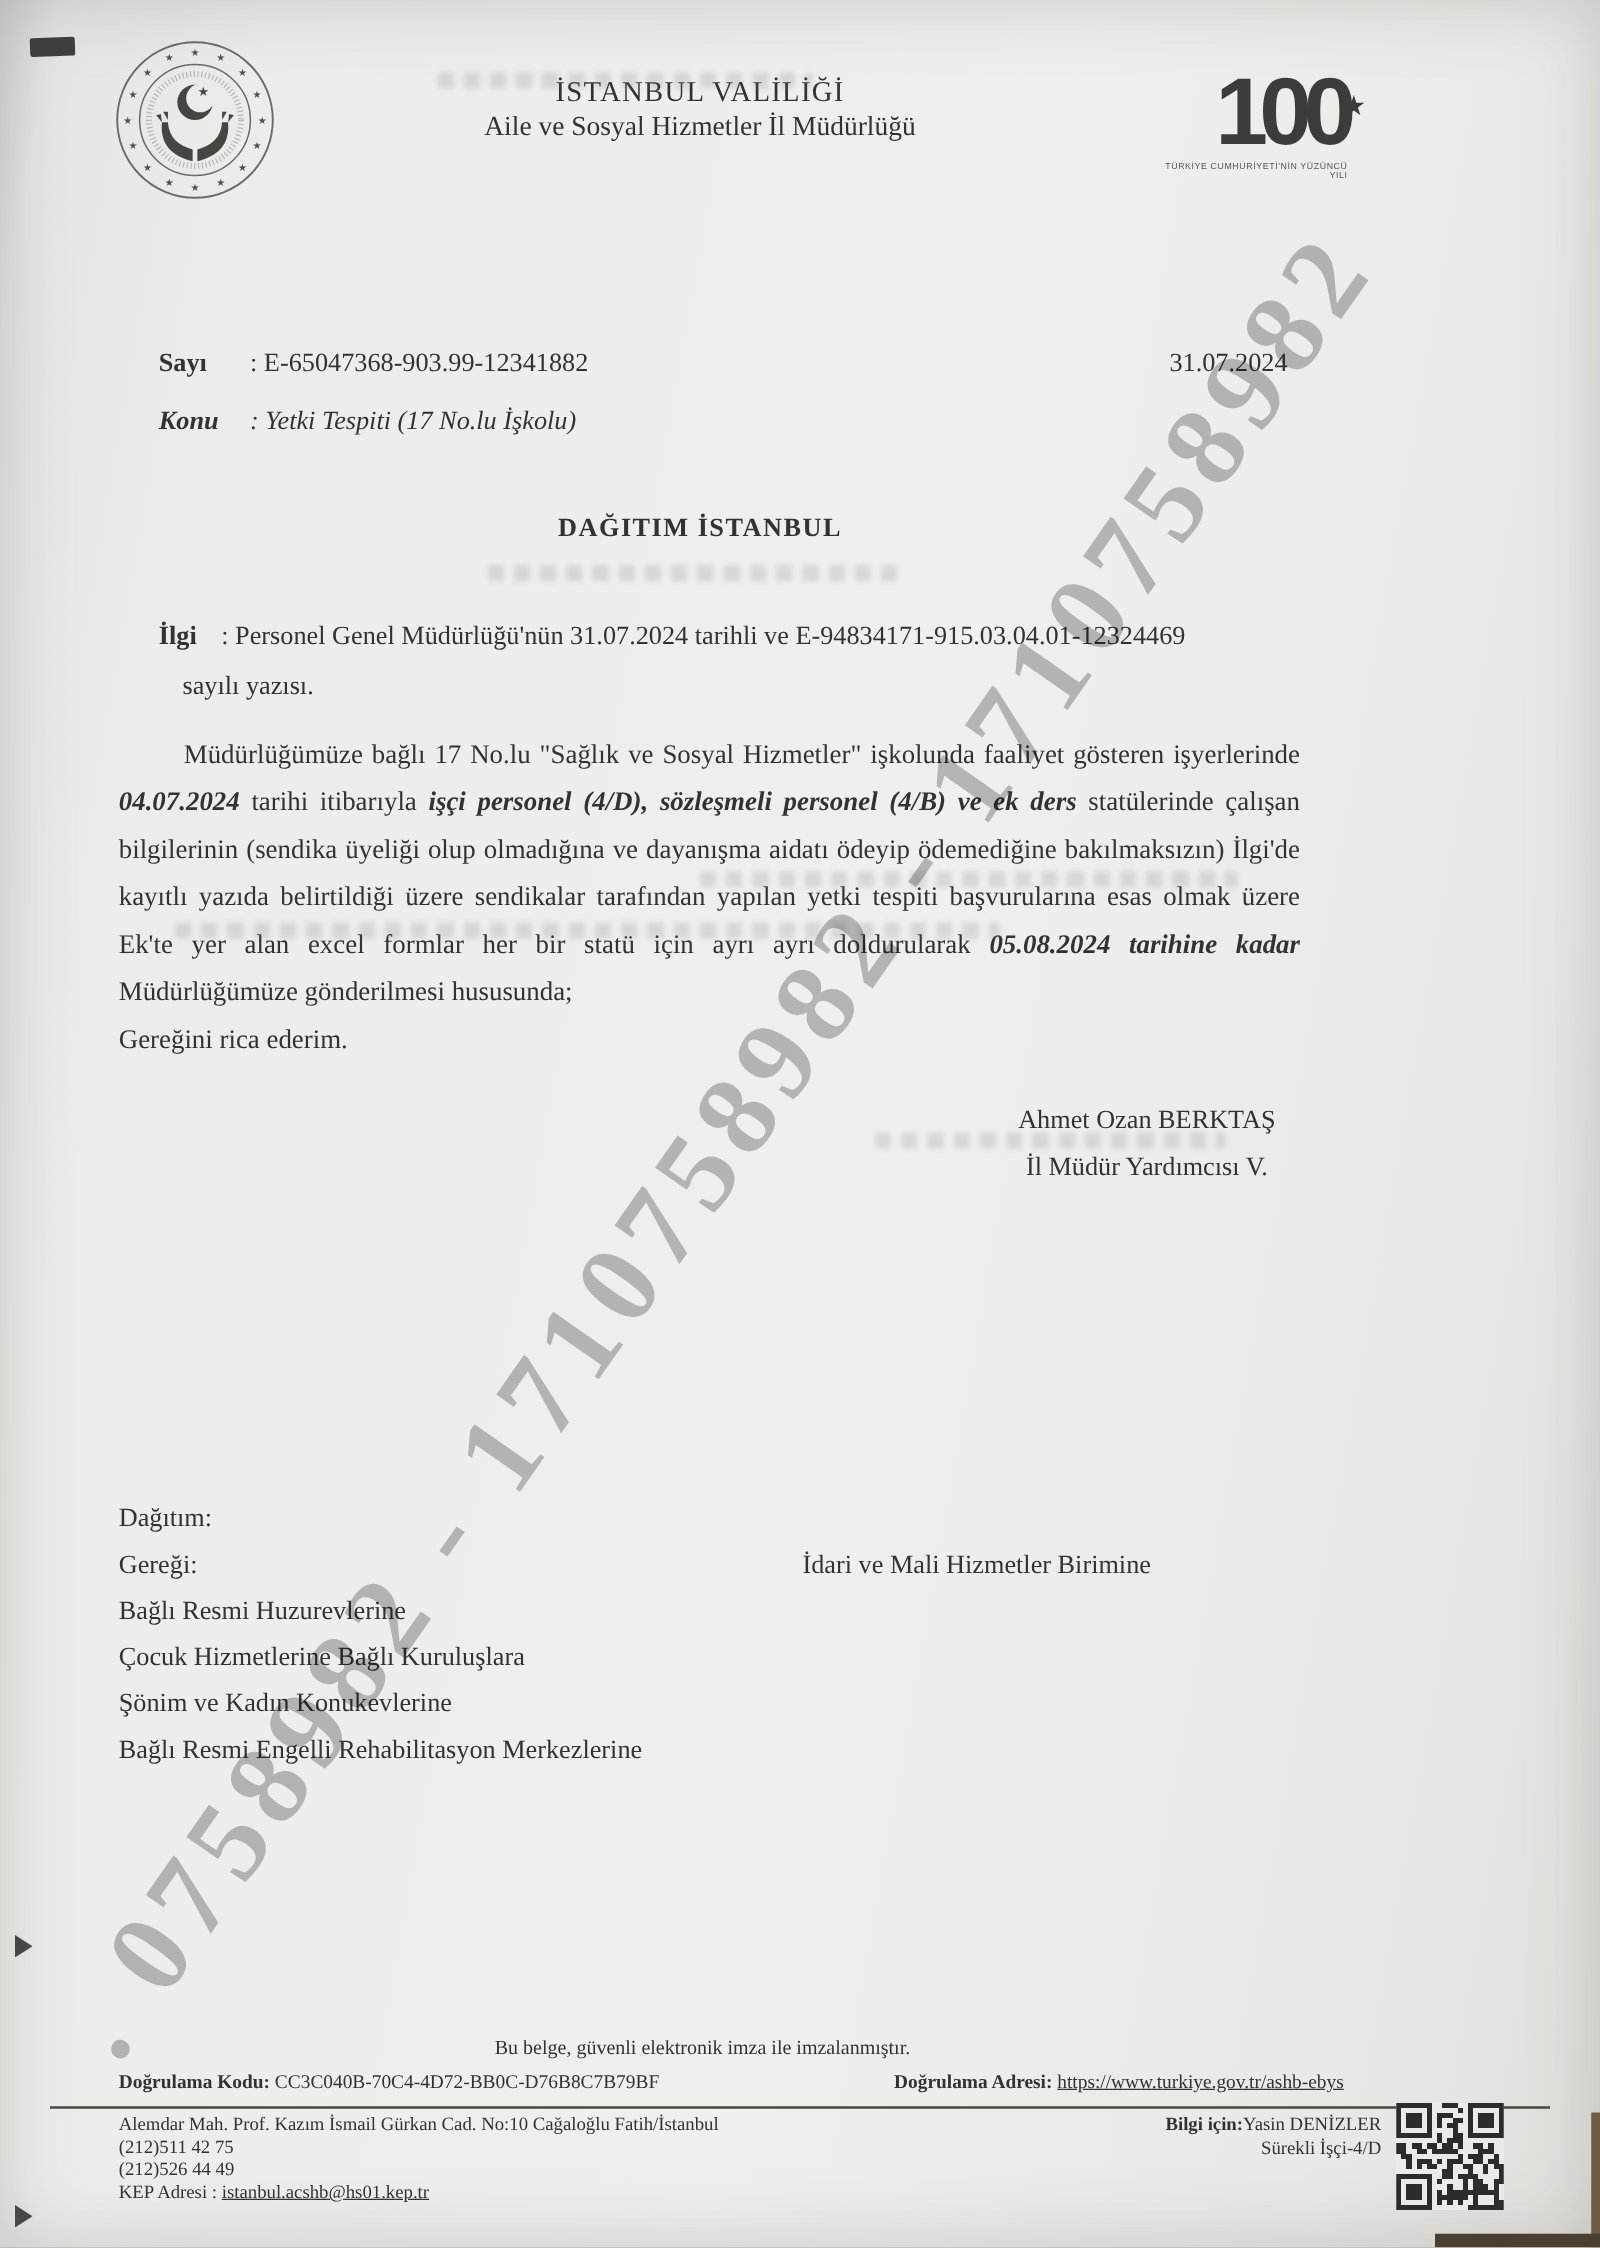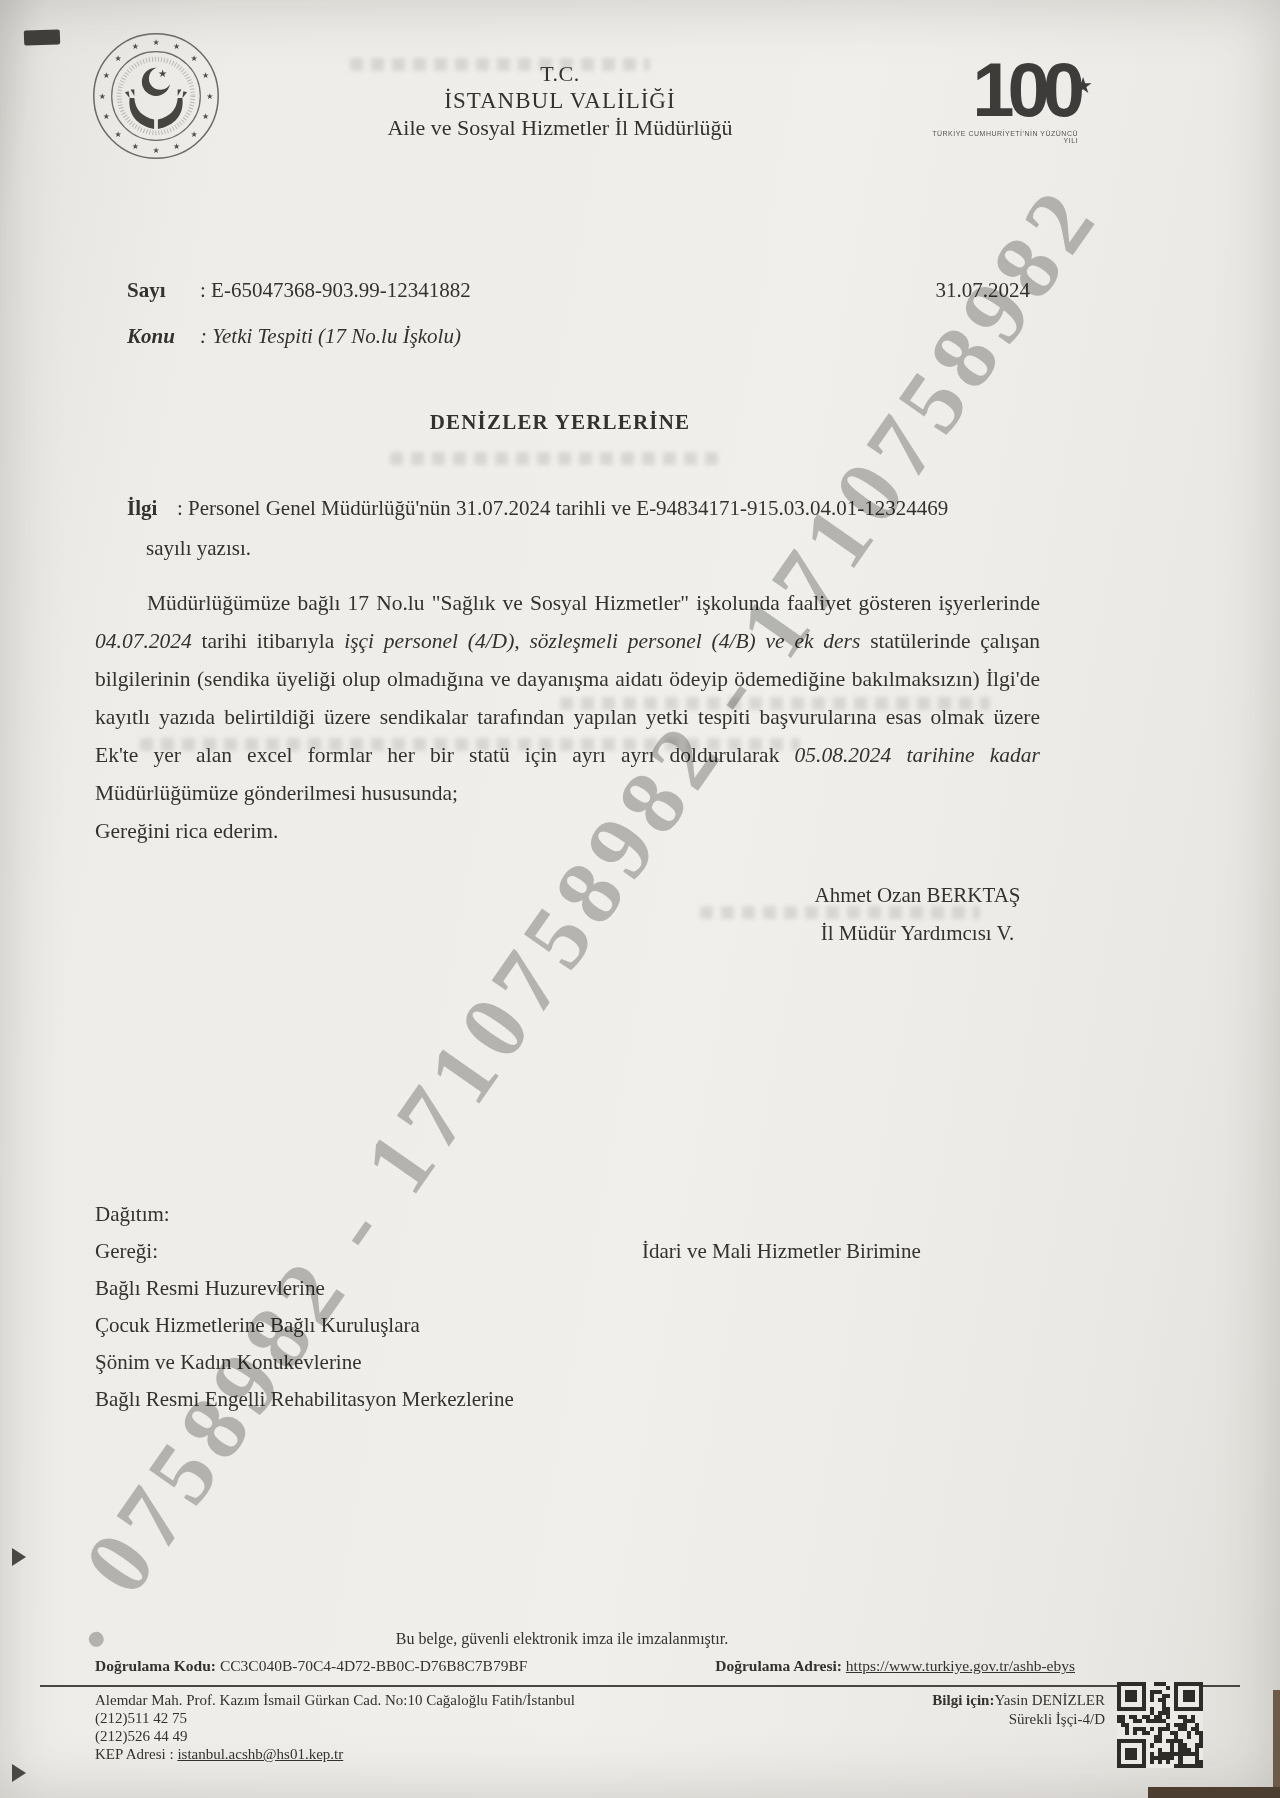--- a/index.html
+++ b/index.html
@@ -39,21 +39,21 @@
   .row .lbl{display:inline-block;width:73px;font-weight:600;}
   .date{top:278px;right:250px;font-size:21px;}
   .heading{left:95px;top:410px;width:930px;text-align:center;font-size:21px;letter-spacing:1.2px;font-weight:600;}
   .ilgi1{top:496px;}
   .ilgi1 .lbl{width:50px;}
   .ilgi2{left:146px;top:536px;font-size:21px;}
   
   .body-block{left:95px;top:584px;width:945px;font-size:21.5px;line-height:38px;text-align:justify;}
   .body-block p{margin:0;}
   .body-block .para{text-indent:52px;}
-  .bi{font-weight:normal;font-style:italic;}
+  .bi{font-weight:bold;font-style:italic;}
   .closing{margin-left:55px;}
   
   .signature{top:876px;right:245px;width:235px;text-align:center;font-size:21px;line-height:38px;}
   
   .ek{left:95px;top:1014px;font-size:21px;line-height:40px;}
   .dagitim{left:95px;top:1196px;font-size:21px;line-height:37px;}
   .bilgi{left:642px;top:1233px;font-size:21px;line-height:37px;}
   
   .f-note{left:0;top:1630px;width:1124px;text-align:center;font-size:16px;}
   .f-code{left:95px;top:1657px;font-size:15.5px;}
@@ -121,39 +121,38 @@
       <circle cx="74.5" cy="51.5" r="12" fill="#ecebe7"></circle>
       <text x="77" y="50" font-size="11" fill="#474540" text-anchor="middle" font-family="DejaVu Sans">★</text>
       <path d="M42,72 C40,90 50,101 68,105 L68,95 C56,92 48,85 47,72 Z" fill="#474540"></path>
       <path d="M98,72 C100,90 90,101 72,105 L72,95 C84,92 92,85 93,72 Z" fill="#474540"></path>
       <path d="M42,72 l-5,-6 4,-1 z M47,70 l-4,-7 4,0 z" fill="#474540"></path>
       <path d="M98,72 l5,-6 -4,-1 z M93,70 l4,-7 -4,0 z" fill="#474540"></path>
     </svg>
   </div>
 
   <div class="abs head-center">
-    <div class="head-tc">T.C.</div>
     <div class="head-title">İSTANBUL VALİLİĞİ</div>
     <div class="head-sub">Aile ve Sosyal Hizmetler İl Müdürlüğü</div>
   </div>
 
   <div class="abs logo100">
     <span class="logo100-num"><span>100</span><span class="logo100-star">★</span></span>
     <div class="logo100-cap">TÜRKİYE CUMHURİYETİ'NİN YÜZÜNCÜ YILI</div>
   </div>
 
   <div class="row" style="top:278px;">
     <span class="lbl">Sayı</span><span>: E-65047368-903.99-12341882</span>
   </div>
   <div class="abs date">31.07.2024</div>
   <div class="row" style="top:324px;font-style:italic;">
     <span class="lbl">Konu</span><span>: Yetki Tespiti (17 No.lu İşkolu)</span>
   </div>
 
-  <div class="abs heading">DENİZLER YERLERİNE</div>
+  <div class="abs heading">DAĞITIM İSTANBUL</div>
 
   <div class="row ilgi1">
     <span class="lbl">İlgi</span><span>: Personel Genel Müdürlüğü'nün 31.07.2024 tarihli ve E-94834171-915.03.04.01-12324469</span>
   </div>
   <div class="abs ilgi2">sayılı yazısı.</div>
 
   <div class="abs body-block">
     <p class="para"><span>Müdürlüğümüze bağlı 17 No.lu "Sağlık ve Sosyal Hizmetler" işkolunda faaliyet gösteren işyerlerinde </span><span class="bi">04.07.2024</span><span> tarihi itibarıyla </span><span class="bi">işçi personel (4/D), sözleşmeli personel (4/B) ve ek ders</span><span> statülerinde çalışan bilgilerinin (sendika üyeliği olup olmadığına ve dayanışma aidatı ödeyip ödemediğine bakılmaksızın) İlgi'de kayıtlı yazıda belirtildiği üzere sendikalar tarafından yapılan yetki tespiti başvurularına esas olmak üzere Ek'te yer alan excel formlar her bir statü için ayrı ayrı doldurularak </span><span class="bi">05.08.2024 tarihine kadar</span><span> Müdürlüğümüze gönderilmesi hususunda;</span></p>
     <p class="closing">Gereğini rica ederim.</p>
   </div>

